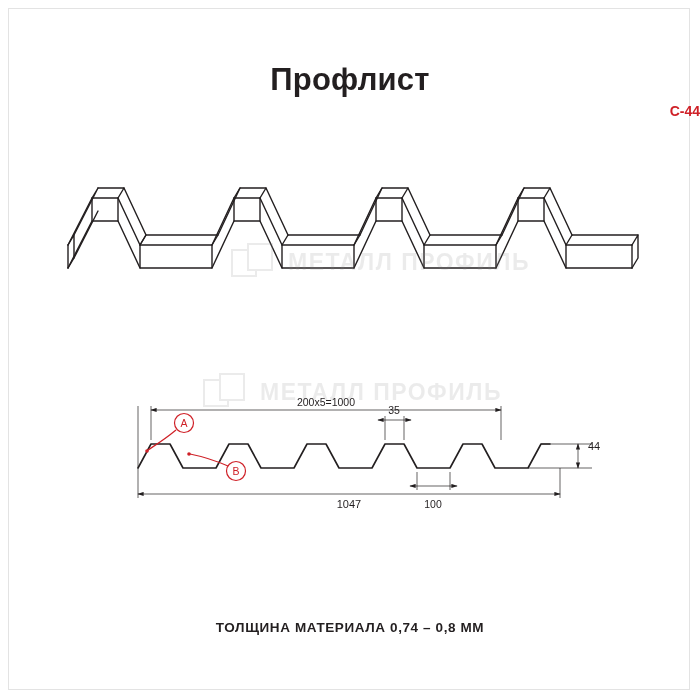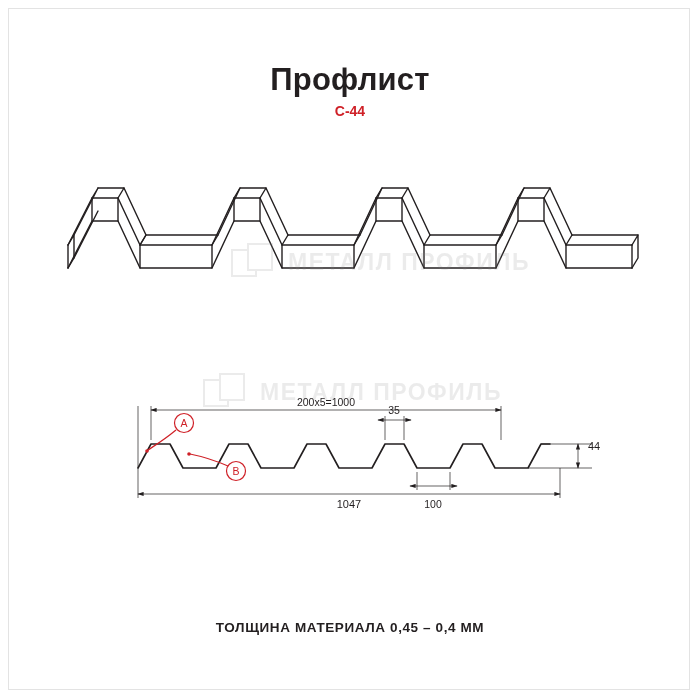--- a/index.html
+++ b/index.html
@@ -38,21 +38,21 @@
     font-size: 31px;
     font-weight: bold;
     letter-spacing: 0.2px;
     color: #231f20;
   }
   .subtitle {
     position: absolute;
     top: 103px;
     left: 0;
     width: 700px;
-    text-align: center;
+    text-align: right;
     font-size: 14px;
     font-weight: bold;
     color: #cf2027;
   }
   .footer-note {
     position: absolute;
     top: 620px;
     left: 0;
     width: 700px;
     text-align: center;
@@ -241,15 +241,15 @@
       <g>
         <circle cx="236" cy="91" r="9.5" fill="none" stroke="#cf2027" stroke-width="1.2"></circle>
         <text x="236" y="95" font-size="10.5" text-anchor="middle" fill="#cf2027">B</text>
         <path d="M228,86 C214,80 200,76 190,74" fill="none" stroke="#cf2027" stroke-width="1.2"></path>
         <circle cx="189" cy="74" r="1.8" fill="#cf2027"></circle>
       </g>
 
     </svg>
   </div>
 
-  <div class="footer-note">ТОЛЩИНА МАТЕРИАЛА 0,45 – 0,4 ММ</div>
+  <div class="footer-note">ТОЛЩИНА МАТЕРИАЛА 0,74 – 0,8 ММ</div>
 
 </div>
 
 </body></html>

